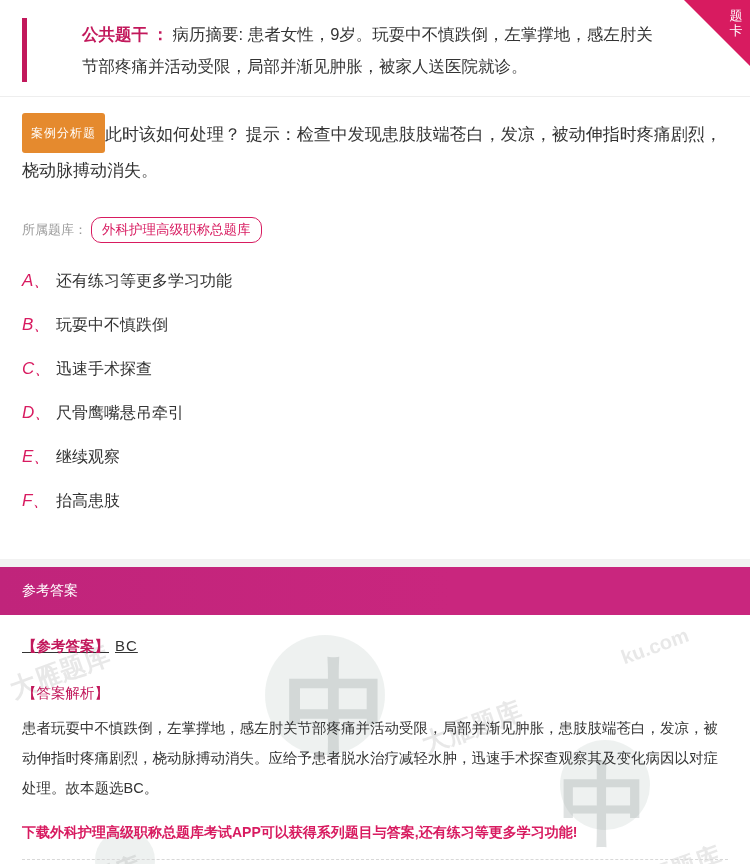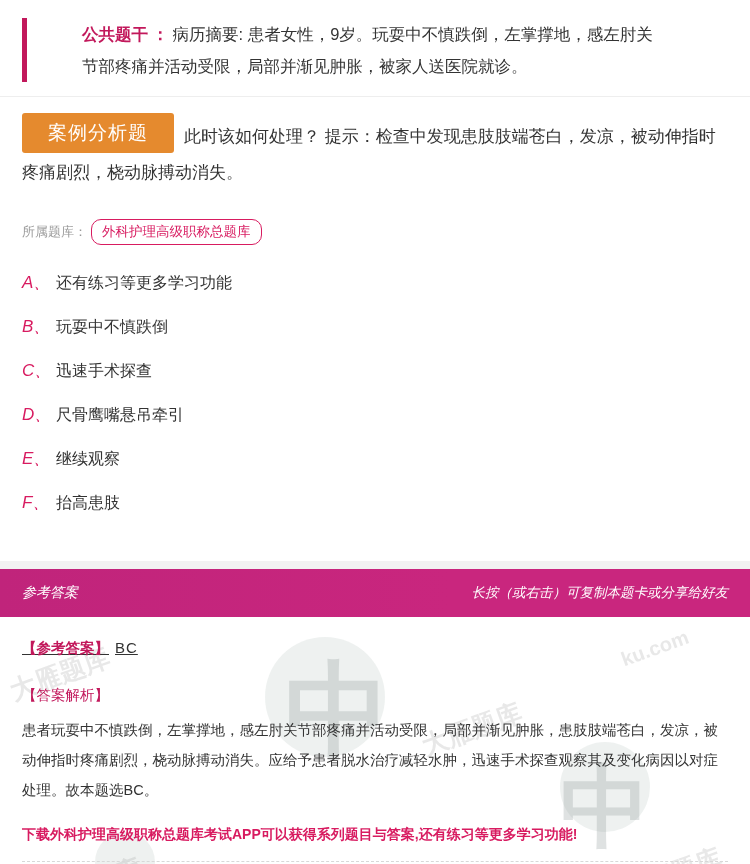--- a/index.html
+++ b/index.html
@@ -89,25 +89,24 @@
   }
   .q-line1 {
     font-size: 17px;
     line-height: 34px;
     color: #333333;
   }
   .tag-case {
     display: inline-block;
     background: #e58a2e;
     color: #ffffff;
-    font-size: 19px;
-    padding: 3px 26px;
+    font-size: 12px;
+    padding: 3px 9px;
     border-radius: 3px;
     vertical-align: 3px;
-    margin-right: 10px;
     letter-spacing: 1px;
   }
   .q-text {
     font-size: 17px;
     line-height: 36px;
     color: #333333;
   }
 
   .bank-row {
     margin-top: 28px;
@@ -161,21 +160,20 @@
   .answer-bar {
     background: #c9267e;
     background: linear-gradient(90deg, #c0247b 0%, #c9267e 60%, #c9267e 100%);
     color: #ffffff;
     display: flex;
     align-items: center;
     justify-content: space-between;
     padding: 0 22px;
     height: 48px;
     font-size: 14px;
-    font-style: italic;
   }
   .answer-bar .right {
     font-size: 13.5px;
   }
 
   
   .analysis {
     position: relative;
     padding: 22px 22px 10px 22px;
     overflow: hidden;
@@ -259,20 +257,24 @@
     font-size: 90px;
     font-weight: bold;
     pointer-events: none;
     z-index: 1;
   }
 </style>
 </head>
 <body>
 
 <div class="stem-block">
+  <div class="corner-ribbon">
+    <div class="tri"></div>
+    <div class="ribbon-text">题卡</div>
+  </div>
   <div class="stem-row">
     <div class="stem-bar"></div>
     <div class="stem-text">
       <span class="stem-label">公共题干</span><span class="stem-sep">：</span><span>病历摘要: 患者女性，9岁。玩耍中不慎跌倒，左掌撑地，感左肘关节部疼痛并活动受限，局部并渐见肿胀，被家人送医院就诊。</span>
     </div>
   </div>
 </div>
 
 <div class="question-block">
   <div class="q-line1">
@@ -309,21 +311,20 @@
   <div class="option">
     <span class="opt-key">F、</span>
     <span class="opt-text">抬高患肢</span>
   </div>
 </div>
 
 <div class="thick-sep"></div>
 
 <div class="answer-bar">
   <span>参考答案</span>
-  <span class="right">长按（或右击）可复制本题卡或分享给好友</span>
 </div>
 
 <div class="analysis">
 
   <div class="wm-circle" style="left:265px; top:20px; width:120px; height:120px;"></div>
   <div class="wm-circle" style="left:560px; top:125px; width:90px; height:90px;"></div>
   <div class="wm-circle" style="left:95px; top:215px; width:60px; height:60px;"></div>
   <div class="wm-logo" style="left:560px; top:130px;">中</div>
   <div class="wm-logo" style="left:285px; top:25px; font-size:105px;">中</div>
   <div class="wm" style="left:8px; top:40px;">大雁题库</div>

